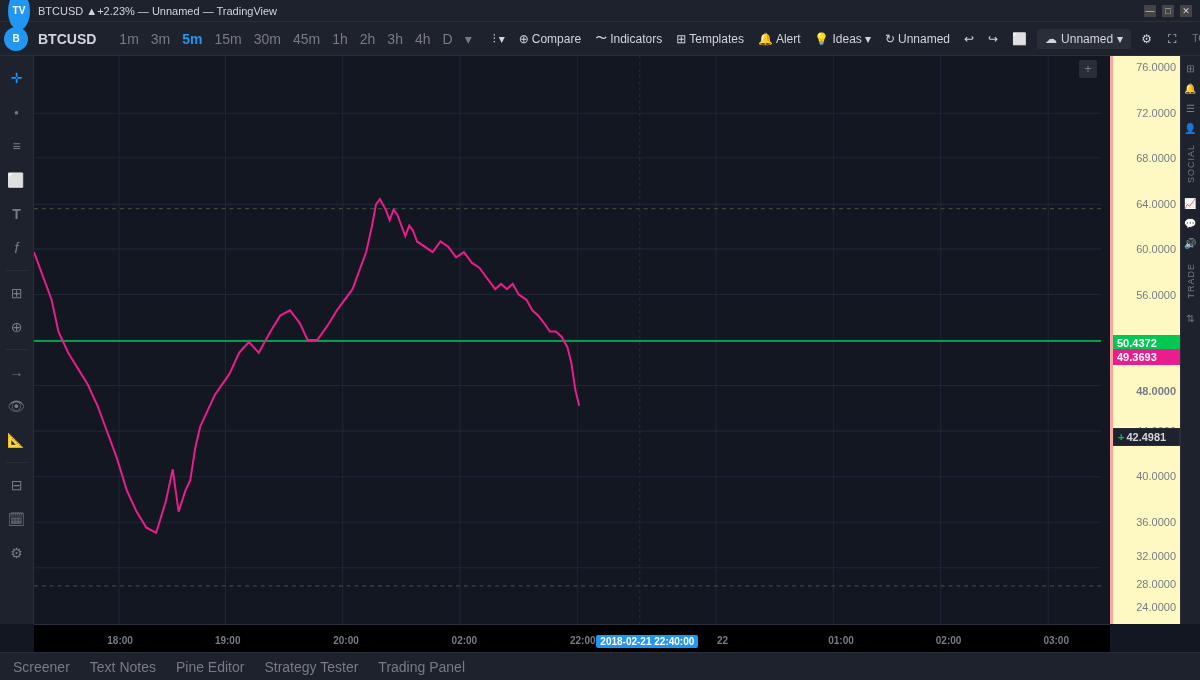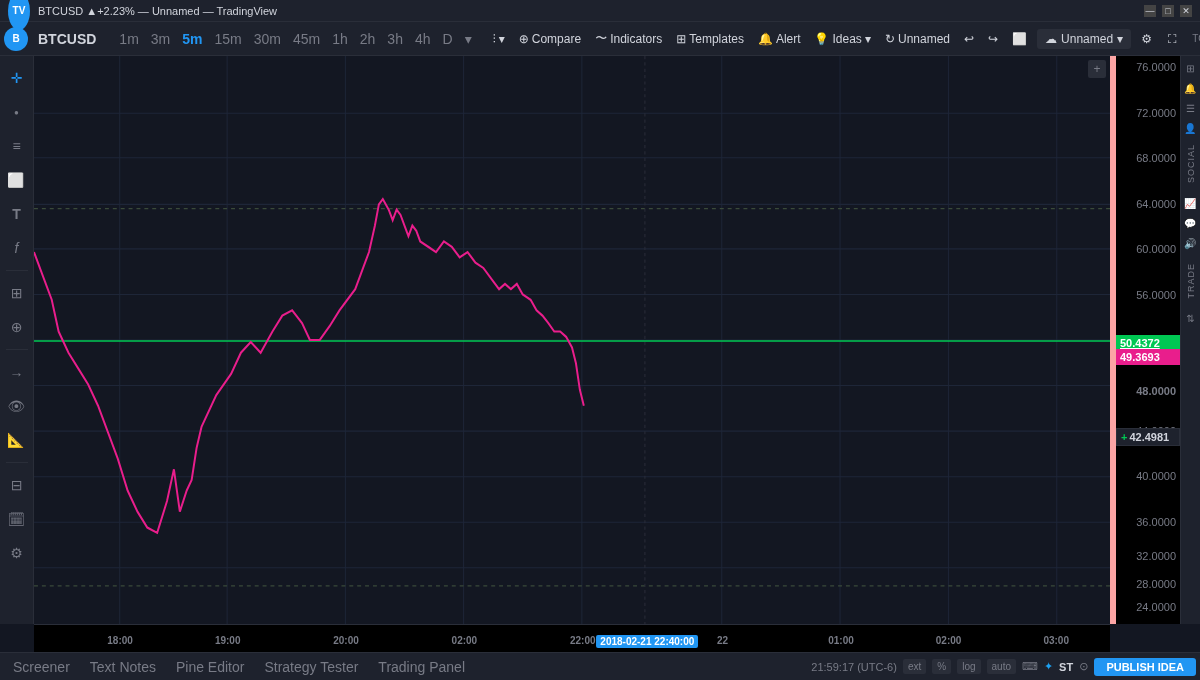--- a/index.html
+++ b/index.html
@@ -151,45 +151,45 @@
 
     
     #chart-canvas {
       width: 100%;
       height: 100%;
     }
 
     
     #price-axis {
       width: 70px;
-      background: #000000;
-      border-left: 6px solid #fca5a5;
+      background: #fef9c3;
+      border-left: 3px solid #fca5a5;
       position: relative;
       display: flex;
       flex-direction: column;
+      margin-left: 9px;
     }
     .price-label {
       position: absolute;
       right: 4px;
       font-size: 11px;
       color: #787b86;
       transform: translateY(-50%);
     }
     .price-label-highlight {
       position: absolute;
       right: 0;
       font-size: 11px;
       padding: 2px 4px;
       transform: translateY(-50%);
       font-weight: bold;
     }
     .price-label-green {
       background: #00c853;
       color: #fff;
-      text-decoration: underline;
     }
     .price-label-magenta {
       background: #e91e8c;
       color: #fff;
     }
     .price-label-dark {
       background: #1e222d;
       color: #d1d4dc;
       border: 1px solid #2a2e39;
     }
@@ -598,26 +598,13 @@
   <span class="time-label" style="left:95%;">03:00</span>
 </div>
 
 <div id="bottom-bar">
   <div class="bottom-btn">Screener</div>
   <div class="bottom-btn">Text Notes</div>
   <div class="bottom-btn">Pine Editor</div>
   <div class="bottom-btn">Strategy Tester</div>
   <div class="bottom-btn">Trading Panel</div>
 
-  <div class="bottom-right">
-    <span>21:59:17 (UTC-6)</span>
-    <span class="bottom-tag">ext</span>
-    <span class="bottom-tag">%</span>
-    <span class="bottom-tag">log</span>
-    <span class="bottom-tag">auto</span>
-
-    <span style="cursor:pointer;">⌨</span>
-    <span style="color:#1da1f2;">✦</span>
-    <span style="font-weight:bold;color:#d1d4dc;">ST</span>
-    <span style="cursor:pointer;">⊙</span>
-    <div class="publish-btn">PUBLISH IDEA</div>
-  </div>
 </div>
 
 </body></html>

